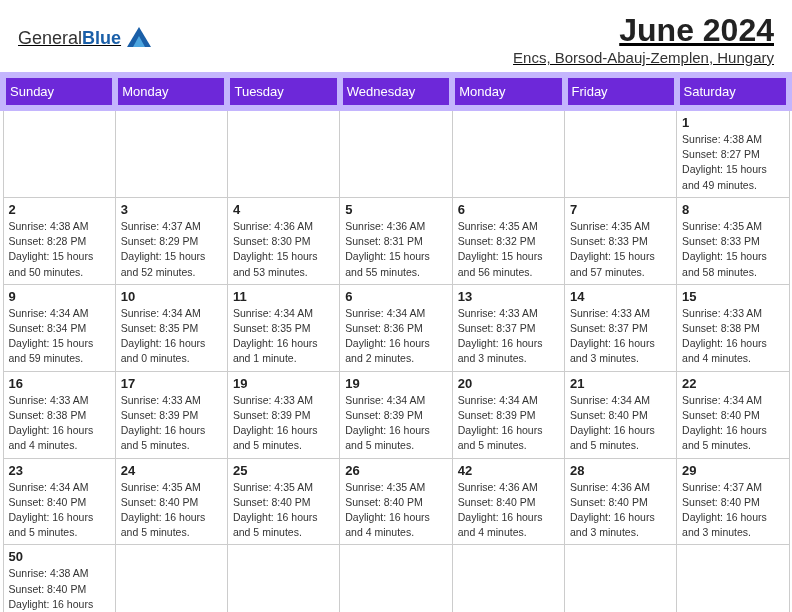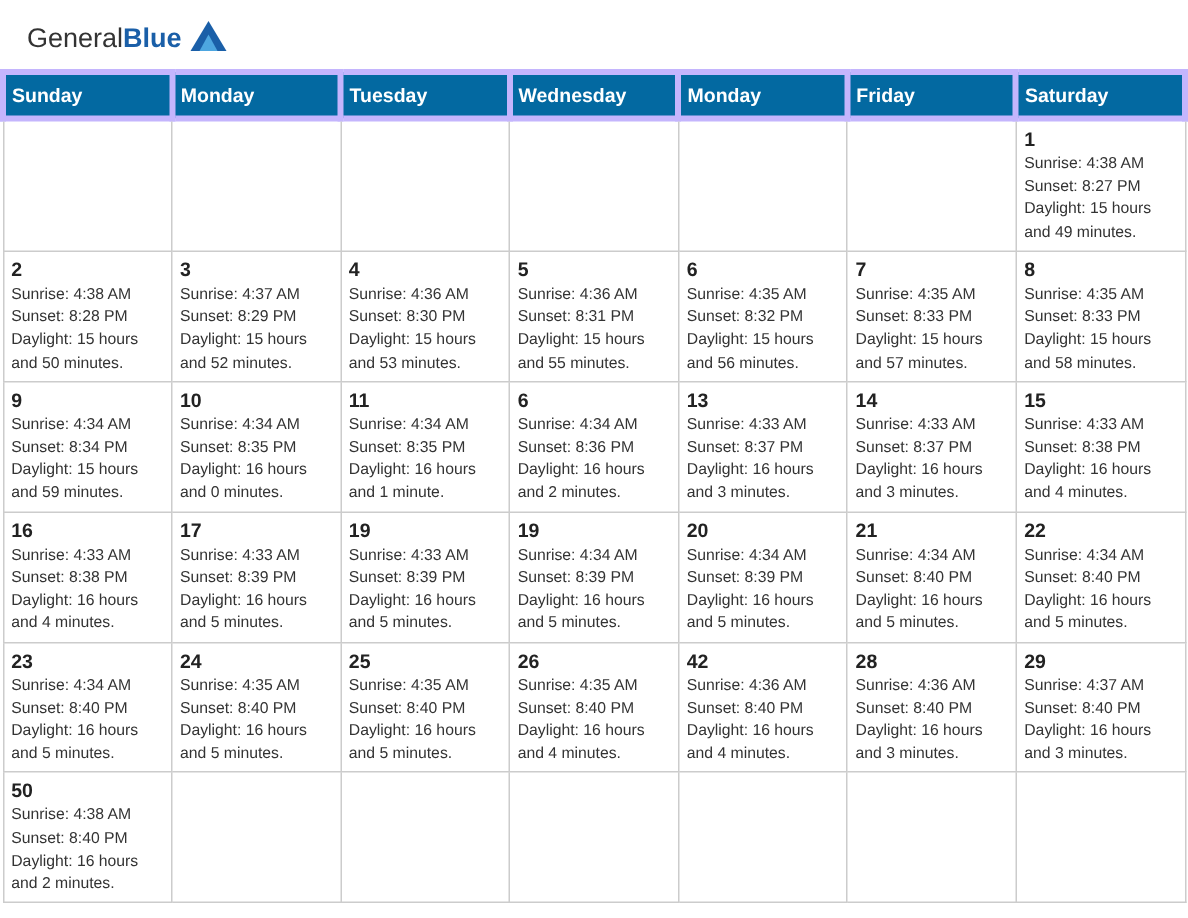--- a/index.html
+++ b/index.html
@@ -7,20 +7,21 @@
       font-family: Arial, sans-serif;
       background: #fff;
       width: 792px;
       min-height: 612px;
     }
     .header {
       display: flex;
       justify-content: space-between;
       align-items: center;
       padding: 12px 18px 6px 18px;
+      text-decoration: underline;
     }
     .logo {
       display: flex;
       align-items: center;
       gap: 0;
     }
     .logo-text {
       font-size: 18px;
       font-weight: normal;
       color: #333;
@@ -49,27 +50,27 @@
       font-size: 15px;
       color: #333;
     }
     .calendar {
       width: 100%;
       border-collapse: collapse;
       border: 1px solid #ccc;
       margin: 0;
     }
     .calendar thead tr th {
-      background: #0369a1;
+      background: #6d28d9;
       color: #fff;
       font-size: 13px;
-      font-weight: bold;
+      font-weight: normal;
       padding: 6px 4px;
       text-align: left;
-      border: 4px solid #c4b5fd;
+      border: 6px solid #c4b5fd;
     }
     .calendar tbody tr td {
       border: 1px solid #ccc;
       vertical-align: top;
       padding: 4px 5px;
       font-size: 11px;
       color: #333;
       background: #fff;
       width: 113px;
       min-height: 70px;
@@ -101,20 +102,24 @@
     <div>
       <div class="logo-text">
         General<span>Blue</span>
       </div>
     </div>
     <svg class="logo-icon" viewBox="0 0 32 28" xmlns="http://www.w3.org/2000/svg">
       <polygon points="4,24 16,4 28,24" fill="#1a5fa8"></polygon>
       <polygon points="10,24 16,13 22,24" fill="#4da6e0"></polygon>
     </svg>
   </div>
+  <div class="title-block">
+    <div class="month-title">June 2024</div>
+    <div class="subtitle">Encs, Borsod-Abauj-Zemplen, Hungary</div>
+  </div>
 </div>
 
 <table class="calendar">
   <thead>
     <tr>
     <th>Sunday</th>
         <th>Monday</th>
         <th>Tuesday</th>
         <th>Wednesday</th>
         <th>Monday</th>

